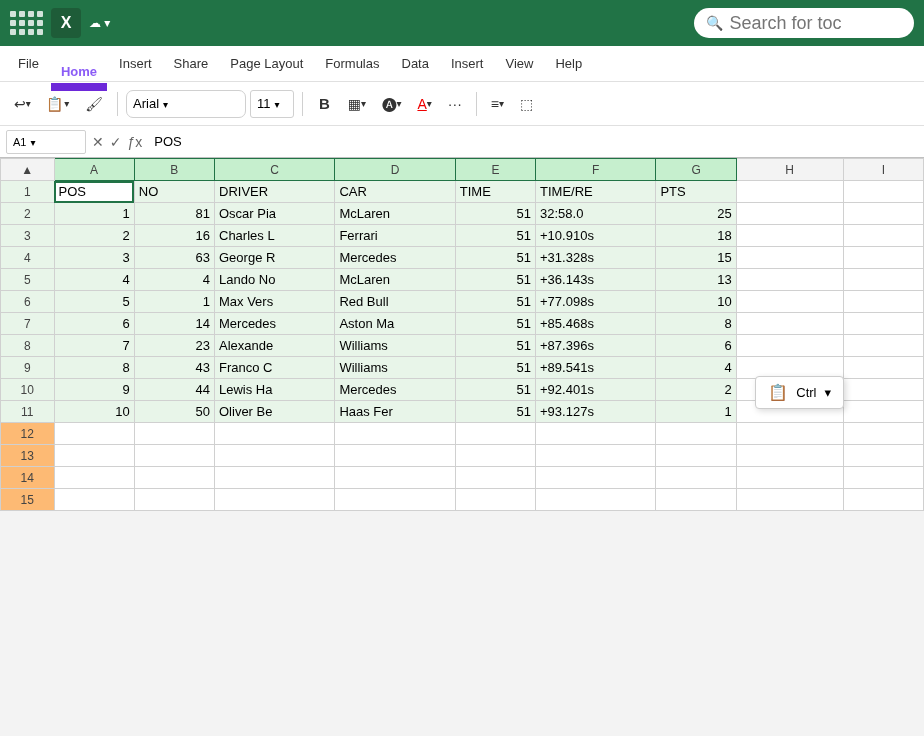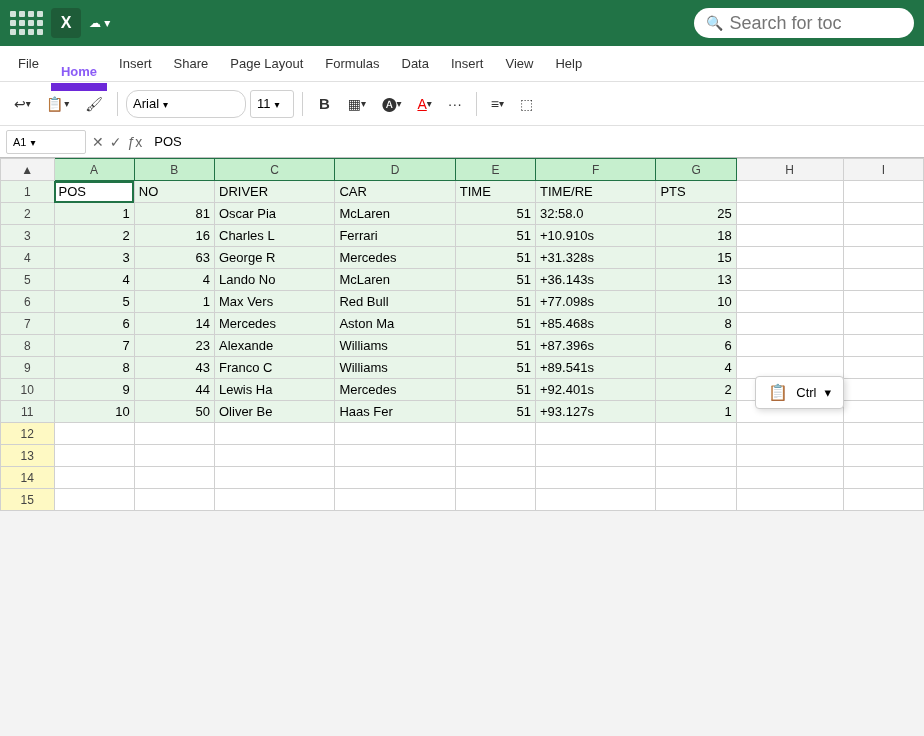--- a/index.html
+++ b/index.html
@@ -28,21 +28,21 @@
     .menu-item { padding: 4px 10px; font-size: 13px; color: #333; cursor: pointer; border-radius: 3px; }
     .menu-item.active { color: #8b5cf6; font-weight: 600; border-bottom: 8px solid #6d28d9; border-radius: 0; margin-top: 24px; }
 
     
     .toolbar {
       display: flex; align-items: center; background: #fff; height: 44px; padding: 0 8px; border-bottom: 1px solid #e0e0e0; gap: 4px;
     }
     .toolbar-btn { display: flex; align-items: center; justify-content: center; padding: 4px 6px; border-radius: 3px; cursor: pointer; color: #333; font-size: 14px; }
     .toolbar-sep { width: 1px; height: 24px; background: #d0d0d0; margin: 0 4px; }
     .font-select { 
-      display: flex; align-items: center; border: 1px solid #d0d0d0; border-radius: 12px; padding: 2px 6px; 
+      display: flex; align-items: center; border: 1px solid #d0d0d0; border-radius: 7px; padding: 2px 6px; 
       font-size: 13px; height: 28px; min-width: 120px; cursor: pointer; gap: 4px;
     }
     .font-size-select {
       display: flex; align-items: center; border: 1px solid #d0d0d0; border-radius: 3px; padding: 2px 6px;
       font-size: 13px; height: 28px; min-width: 44px; cursor: pointer; gap: 4px;
     }
     .toolbar-bold { font-weight: bold; font-size: 15px; padding: 4px 8px; }
 
     
     .formula-bar {
@@ -59,21 +59,21 @@
     table { border-collapse: collapse; width: 100%; table-layout: fixed; }
     
     
     .col-header-row th {
       background: #f3f3f3; border: 1px solid #d0d0d0; text-align: center; font-size: 12px;
       font-weight: 400; color: #444; height: 22px; padding: 0 4px; user-select: none;
     }
     .col-header-row th.selected-col { background: #c6efce; border-color: #217346; }
     
     .row-num {
-      background: #fef9c3; border: 1px solid #d0d0d0; text-align: center; font-size: 12px;
+      background: #fdba74; border: 1px solid #d0d0d0; text-align: center; font-size: 12px;
       color: #444; font-weight: 400; width: 40px; min-width: 40px; padding: 0 4px;
     }
     td {
       border: 1px solid #d0d0d0; font-size: 13px; padding: 1px 4px; white-space: nowrap; overflow: hidden; height: 22px; vertical-align: middle;
     }
     td.num { text-align: right; }
     
     
     .in-selection { background: #e8f5e9; }
     

